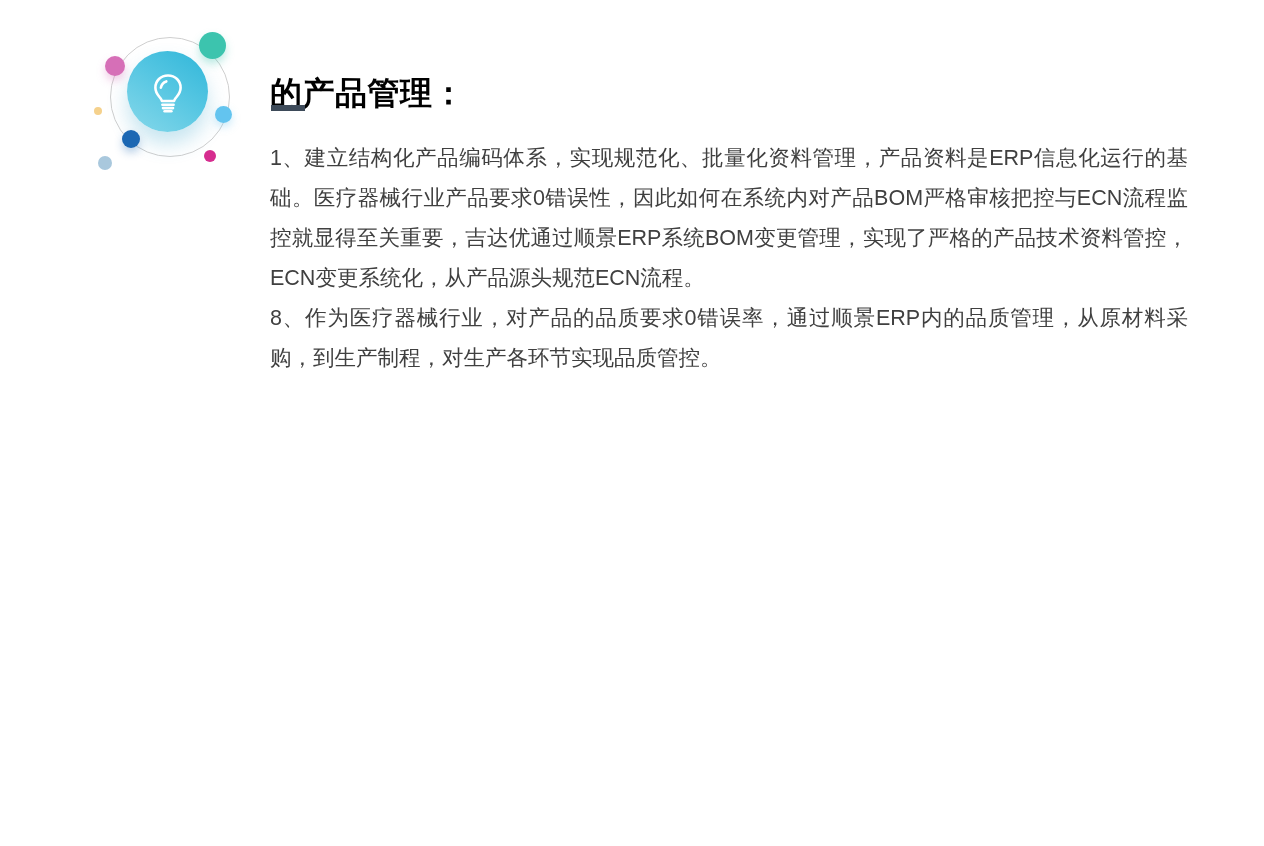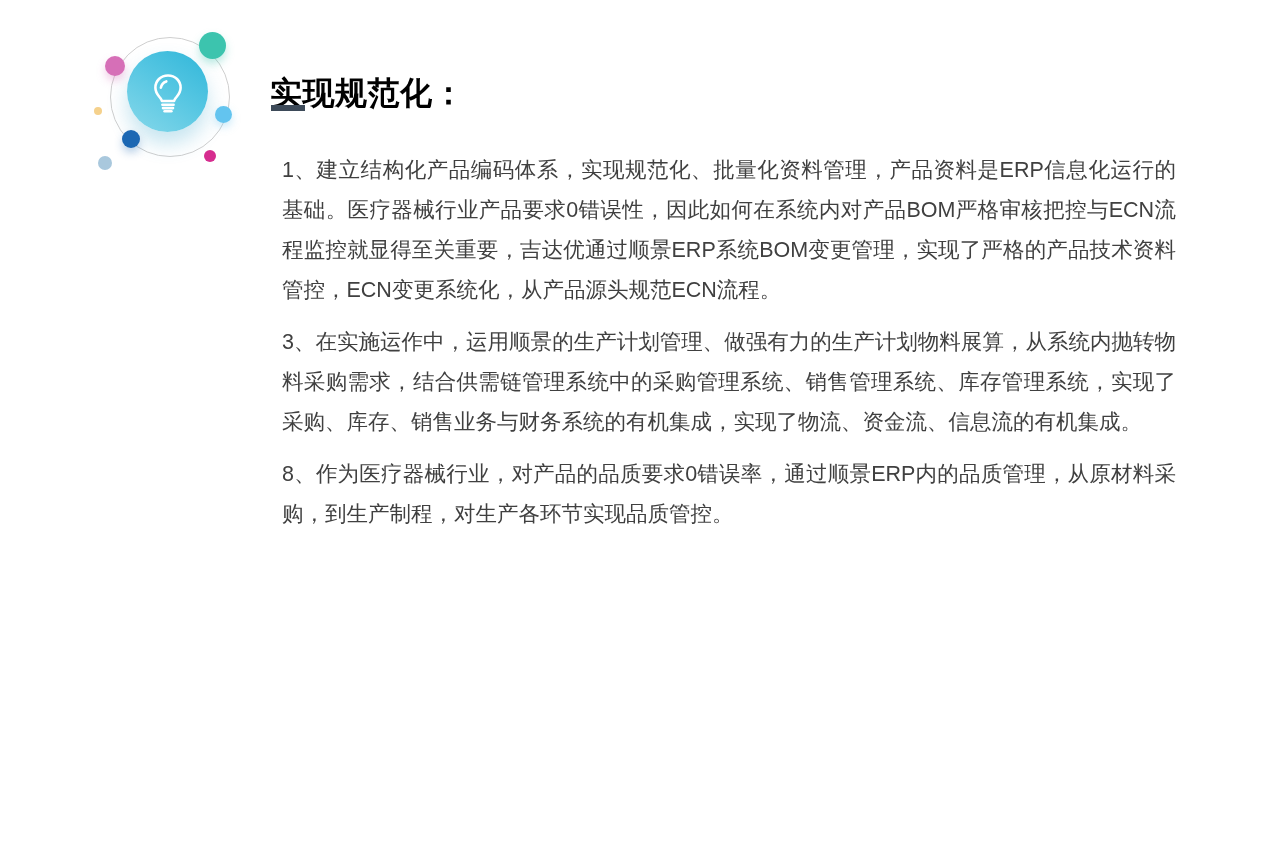--- a/index.html
+++ b/index.html
@@ -42,21 +42,21 @@
     position:absolute;left:271px;top:105px;width:34px;height:6px;
     background:#3d4a59;
   }
 
   
   .copy{
     position:absolute;left:270px;top:138px;width:918px;
     font-size:21.5px;line-height:40px;color:#404040;
     text-align:justify;text-justify:inter-ideograph;
   }
-  .copy p{margin:12px;}
+  .copy p{margin:0;}
 </style>
 </head>
 <body>
 
 <div class="section">
 
   <div class="emblem">
     <div class="ring"></div>
     <div class="bulb-circle">
       <svg width="46" height="46" viewBox="0 0 46 46" fill="none" stroke="#ffffff" stroke-width="2.6" stroke-linecap="round" stroke-linejoin="round">
@@ -71,22 +71,21 @@
         <span class="dot dot-teal" style="background: rgb(60, 196, 174);"></span>
         <span class="dot dot-pink" style="background: rgb(214, 111, 183);"></span>
         <span class="dot dot-yellow" style="background: rgb(245, 209, 140);"></span>
         <span class="dot dot-lightblue" style="background: rgb(99, 196, 239);"></span>
         <span class="dot dot-darkblue" style="background: rgb(27, 103, 179);"></span>
         <span class="dot dot-paleblue" style="background: rgb(169, 200, 221);"></span>
         <span class="dot dot-magenta" style="background: rgb(214, 45, 143);"></span>
       </div>
   </div>
 
-  <h2 class="title">实现规范化：</h2>
+  <h2 class="title">的产品管理：</h2>
   <div class="title-divider"></div>
 
   <div class="copy">
     <p>1、建立结构化产品编码体系，实现规范化、批量化资料管理，产品资料是ERP信息化运行的基础。医疗器械行业产品要求0错误性，因此如何在系统内对产品BOM严格审核把控与ECN流程监控就显得至关重要，吉达优通过顺景ERP系统BOM变更管理，实现了严格的产品技术资料管控，ECN变更系统化，从产品源头规范ECN流程。</p>
-    <p>3、在实施运作中，运用顺景的生产计划管理、做强有力的生产计划物料展算，从系统内抛转物料采购需求，结合供需链管理系统中的采购管理系统、销售管理系统、库存管理系统，实现了采购、库存、销售业务与财务系统的有机集成，实现了物流、资金流、信息流的有机集成。</p>
     <p>8、作为医疗器械行业，对产品的品质要求0错误率，通过顺景ERP内的品质管理，从原材料采购，到生产制程，对生产各环节实现品质管控。</p>
   </div>
 
 </div>
 
 </body></html>

